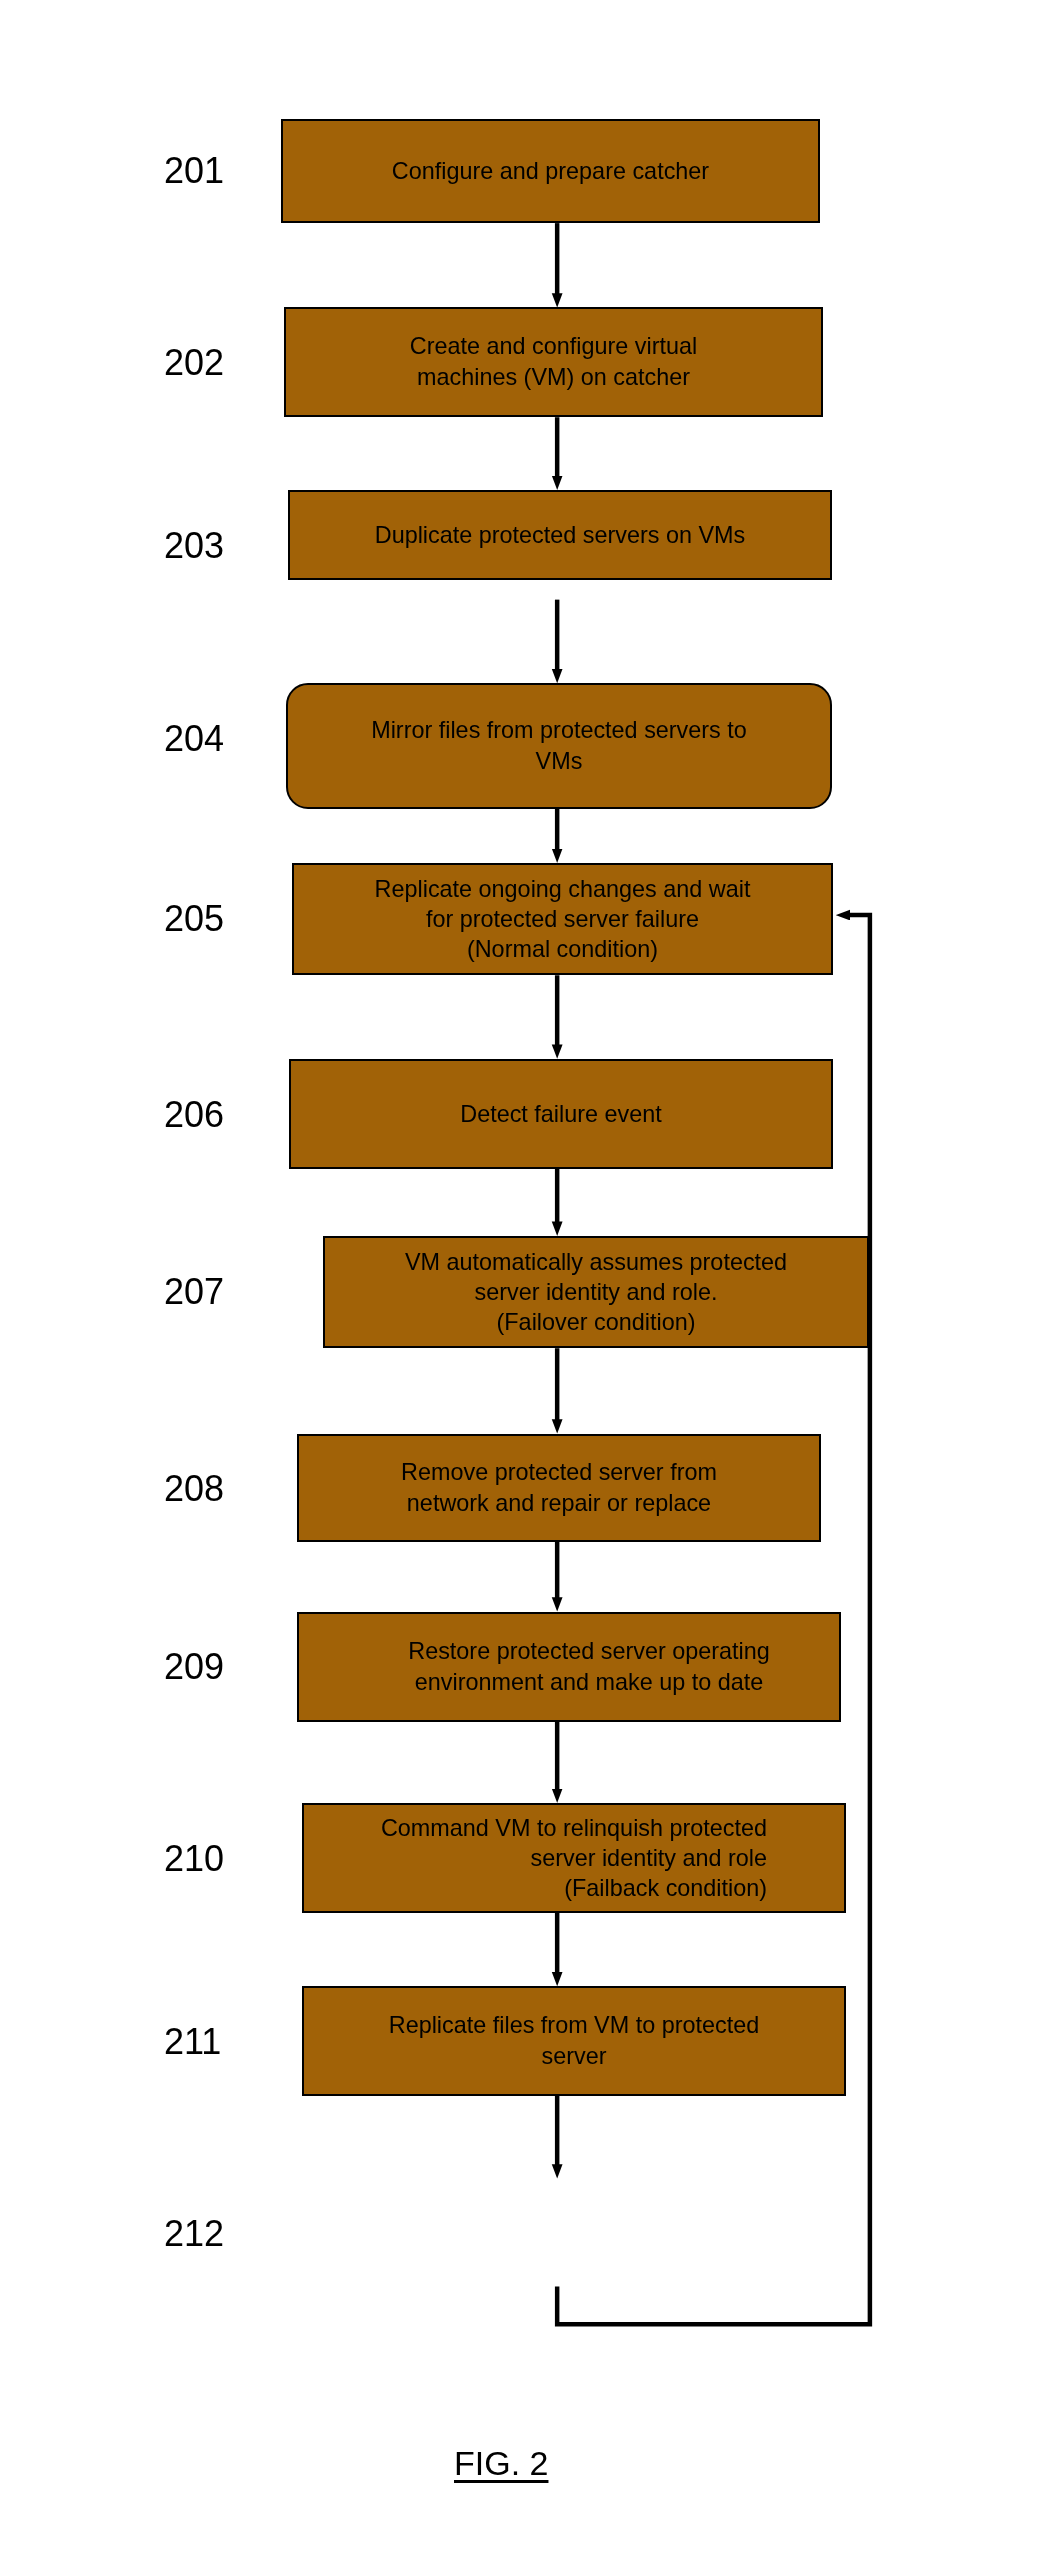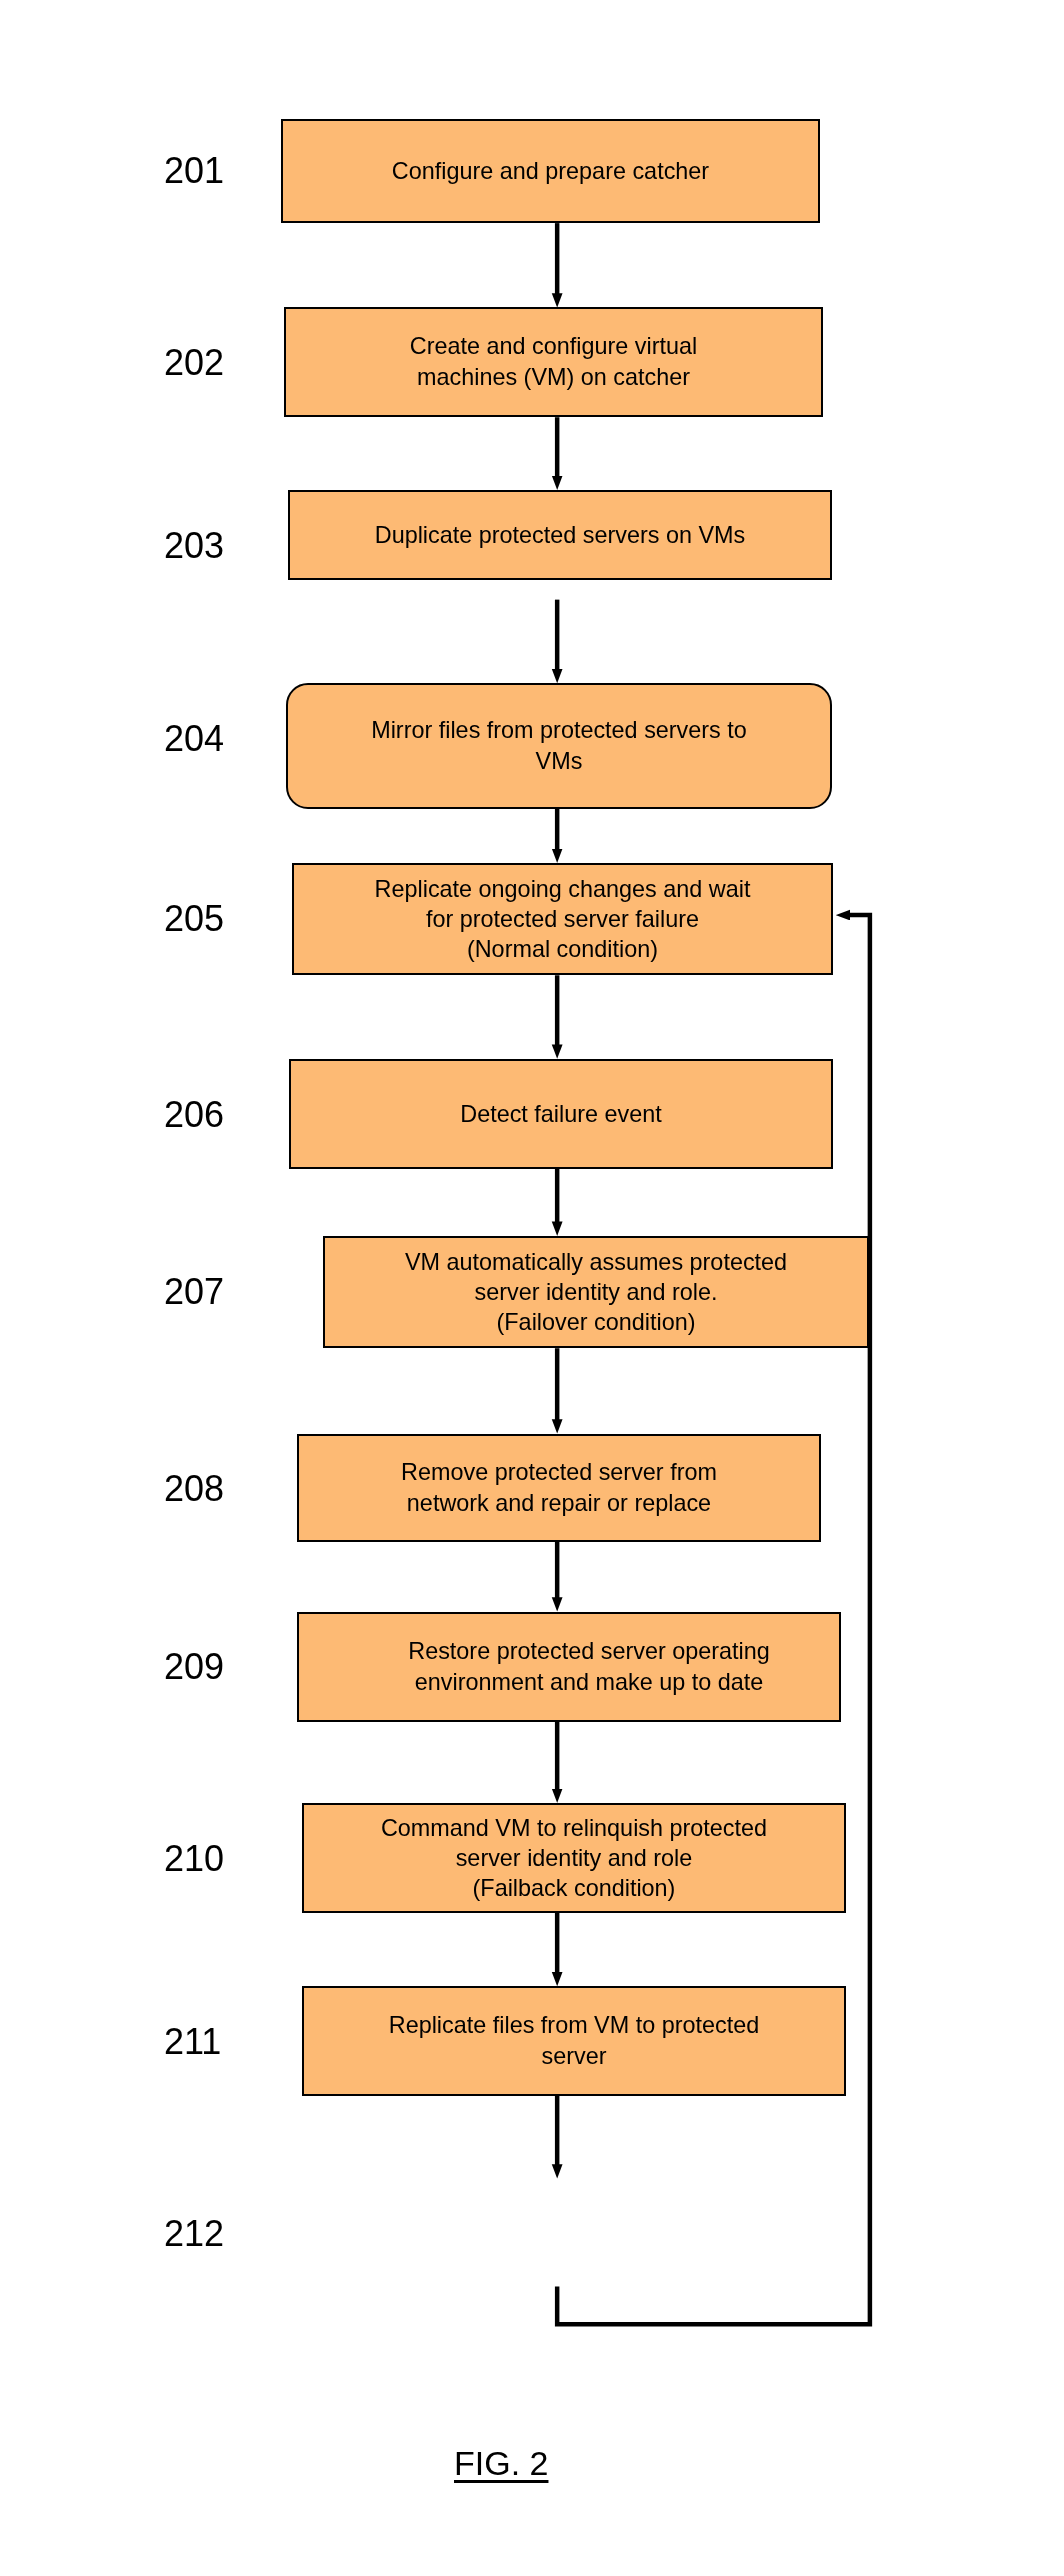--- a/index.html
+++ b/index.html
@@ -18,21 +18,21 @@
   #figure {
     position: absolute;
     left: 0; top: 0;
     width: 1064px;
     height: 2576px;
   }
   .step {
     position: absolute;
     box-sizing: border-box;
     border: 2.7px solid #000000;
-    background: #fdba74;
+    background: #a16207;
     display: flex;
     align-items: center;
     justify-content: center;
     text-align: center;
   }
   .step-text {
     font-size: 23.4px;
     line-height: 31px;
     letter-spacing: 0px;
     padding: 0 7.2px;
@@ -152,21 +152,21 @@
   </div>
 
   <div class="step-num" style="left:164px;top:1649px;">209</div>
   <div class="step" style="left:297px;top:1612px;width:544px;height:110px;padding-left:40px;">
     <div class="step-text">Restore protected server operating
 environment and make up to date</div>
   </div>
 
   <div class="step-num" style="left:164px;top:1841px;">210</div>
   <div class="step" style="left:302px;top:1803px;width:544px;height:110px;">
-    <div class="step-text" style="line-height:30px;">Command VM to relinquish protected
+    <div class="step-text" style="line-height:30px;text-align:right;">Command VM to relinquish protected
 server identity and role
 (Failback condition)</div>
   </div>
 
   <div class="step-num" style="left:164px;top:2024px;">211</div>
   <div class="step" style="left:302px;top:1986px;width:544px;height:110px;">
     <div class="step-text">Replicate files from VM to protected
 server</div>
   </div>
 

